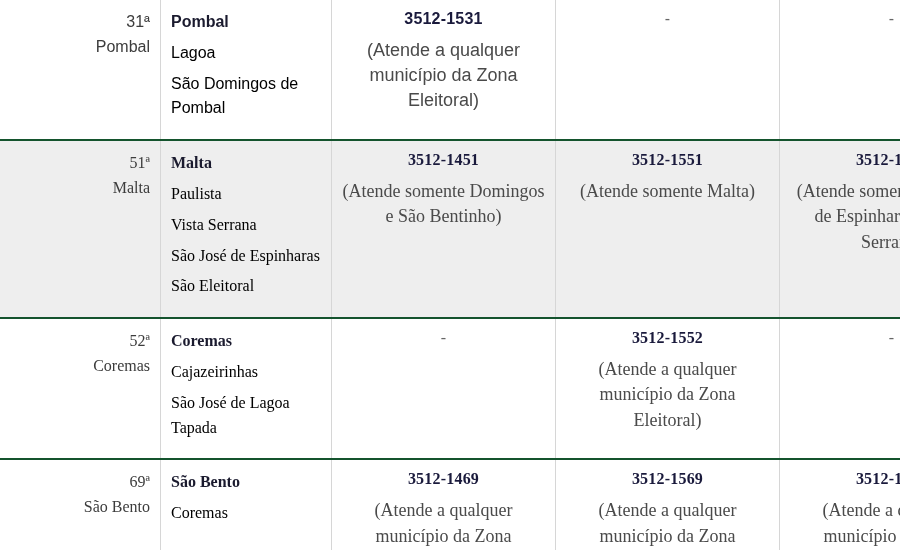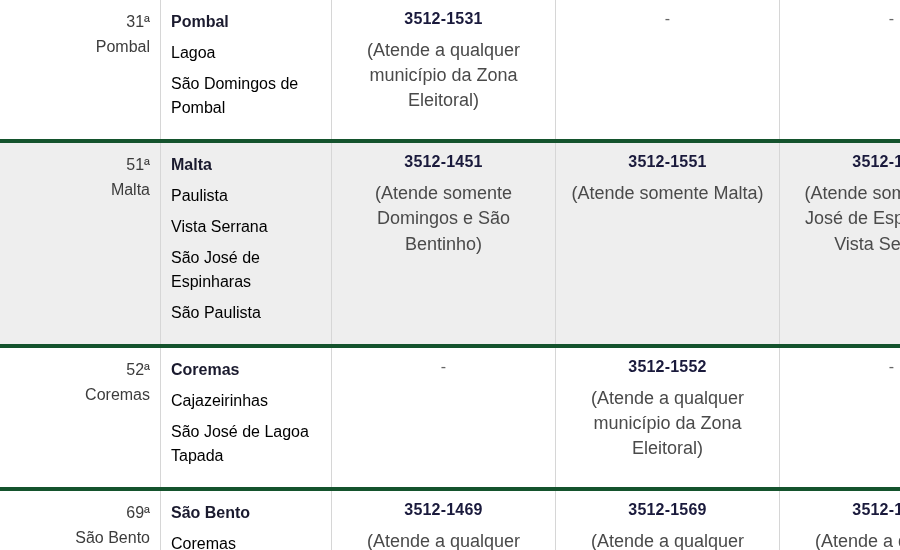--- a/index.html
+++ b/index.html
@@ -84,21 +84,22 @@
     line-height: 1.4;
     color: #4a4a4a;
   }
   .col-phone .phone-empty {
     display: block;
     font-size: 16px;
     color: #666666;
     text-align: center;
   }
   .row-sep td {
-    border-top: 4px solid #14532d;
+    border-top: 2px solid #14532d;
+    font-family: Liberation Serif, serif;
   }
 </style>
 </head>
 <body>
 
 <table class="table">
   <tbody>
 
     <tr class="row-plain">
       <td class="col-zone">
@@ -125,21 +126,21 @@
     <tr class="row-shaded row-sep">
       <td class="col-zone">
         <span class="zone-num">51ª</span>
         <span class="zone-city">Malta</span>
       </td>
       <td class="col-municipios">
         <span class="muni-head">Malta</span>
         <span class="muni">Paulista</span>
         <span class="muni">Vista Serrana</span>
         <span class="muni">São José de Espinharas</span>
-        <span class="muni">São Paulista</span>
+        <span class="muni">São Eleitoral</span>
       </td>
       <td class="col-phone">
         <span class="phone-num">3512-1451</span>
         <span class="phone-note">(Atende somente Domingos e São Bentinho)</span>
       </td>
       <td class="col-phone">
         <span class="phone-num">3512-1551</span>
         <span class="phone-note">(Atende somente Malta)</span>
       </td>
       <td class="col-phone">

